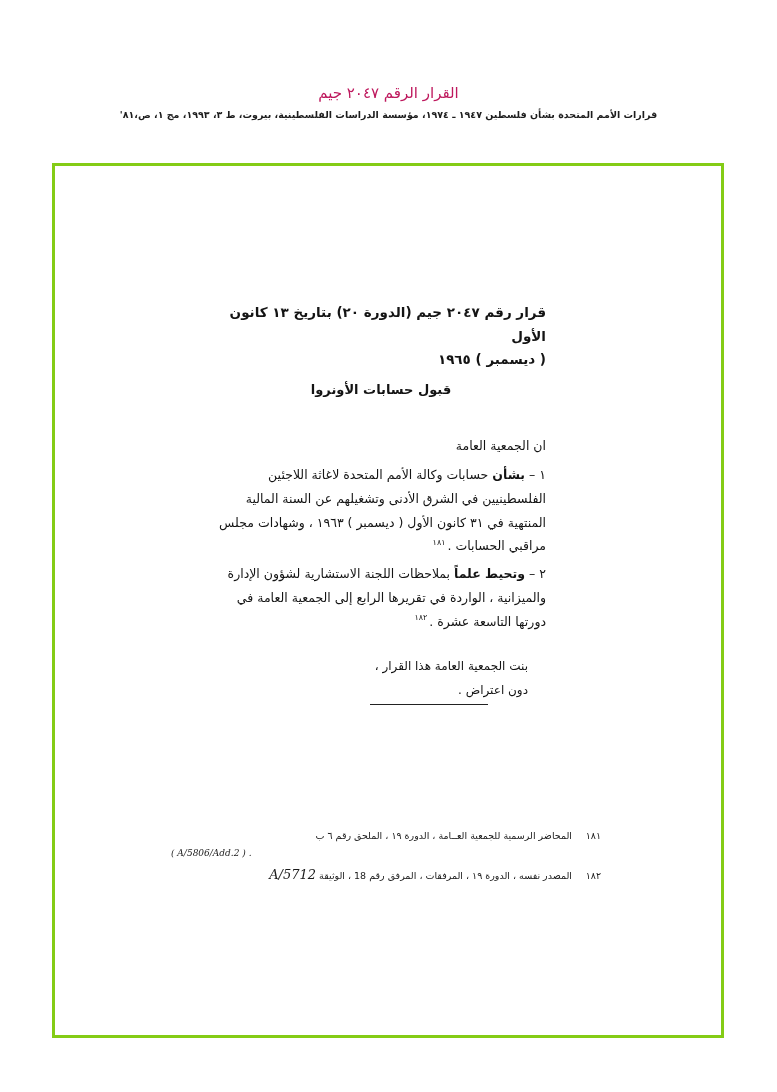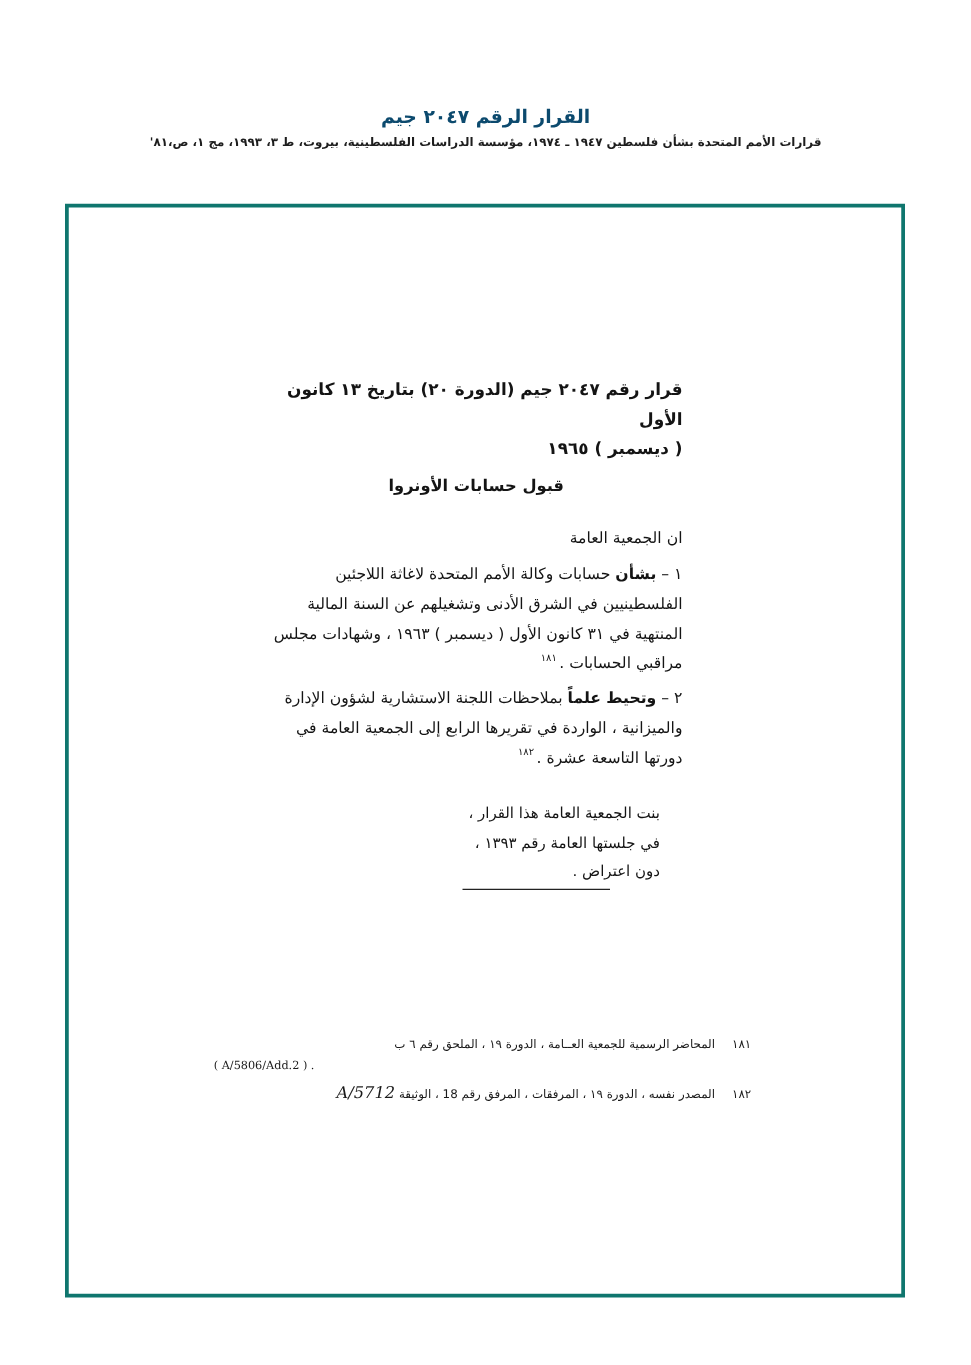--- a/index.html
+++ b/index.html
@@ -25,44 +25,44 @@
   .doc-header {
     position: absolute;
     top: 84px;
     left: 0;
     right: 0;
     text-align: center;
     direction: rtl;
   }
   .doc-header .title {
     font-family: "DejaVu Sans", sans-serif;
-    font-weight: bold;
+    font-weight: normal;
     font-size: 15px;
     letter-spacing: 0.5px;
-    color: #0c4a6e;
+    color: #be185d;
     line-height: 1.2;
   }
   .doc-header .source {
     margin-top: 7px;
     font-family: "DejaVu Sans", sans-serif;
     font-weight: bold;
     font-size: 9.5px;
     color: #1d1d1d;
     line-height: 1.3;
     white-space: nowrap;
   }
 
   
   .frame {
     position: absolute;
     left: 52px;
     top: 163px;
     width: 672px;
     height: 875px;
-    border: 3px solid #0f766e;
+    border: 3px solid #84cc16;
     box-sizing: border-box;
     background: #ffffff;
   }
 
   .frame-inner {
     position: absolute;
     inset: 0;
     padding: 0;
   }
 
@@ -82,21 +82,21 @@
   .res-heading {
     font-weight: bold;
     font-size: 13.5px;
     line-height: 1.75;
     margin-bottom: 2px;
   }
   .res-subtitle {
     font-weight: bold;
     font-size: 13px;
     text-align: center;
-    margin: 6px 0 16px 0;
+    margin: 6px 0 32px 0;
   }
   .res-intro {
     font-size: 12.5px;
     margin-bottom: 6px;
     text-align: right;
   }
   .para {
     margin-bottom: 4px;
     font-size: 12.5px;
     line-height: 1.9;
@@ -146,20 +146,21 @@
   }
   .footnote .fn-num {
     display: inline-block;
     min-width: 26px;
   }
   .footnote .fn-cont {
     display: block;
     margin-right: 44px;
     direction: ltr;
     text-align: left;
+    font-style: italic;
     font-family: "DejaVu Serif", serif;
     font-size: 9px;
   }
   .fn-doc {
     font-family: "DejaVu Serif", serif;
     font-style: italic;
     font-size: 13px;
     direction: ltr;
     unicode-bidi: embed;
     display: inline-block;
@@ -196,21 +197,20 @@
         </div>
 
         <div class="para">
           <span>٢ –</span>
           <span class="lead">وتحيط علماً</span>
           <span>بملاحظات اللجنة الاستشارية لشؤون الإدارة والميزانية ، الواردة في تقريرها الرابع إلى الجمعية العامة في دورتها التاسعة عشرة .</span><span class="sup">١٨٢</span>
         </div>
 
         <div class="closing">
           <div class="line">بنت الجمعية العامة هذا القرار ،</div>
-          <div class="line">في جلستها العامة رقم ١٣٩٣ ،</div>
           <div class="line">دون اعتراض .</div>
           <div class="rule"></div>
         </div>
 
       </div>
 
       <div class="footnotes">
         <div class="footnote">
           <span class="fn-num">١٨١</span>
           <span>المحاضر الرسمية للجمعية العــامة ، الدورة ١٩ ، الملحق رقم ٦ ب</span>

